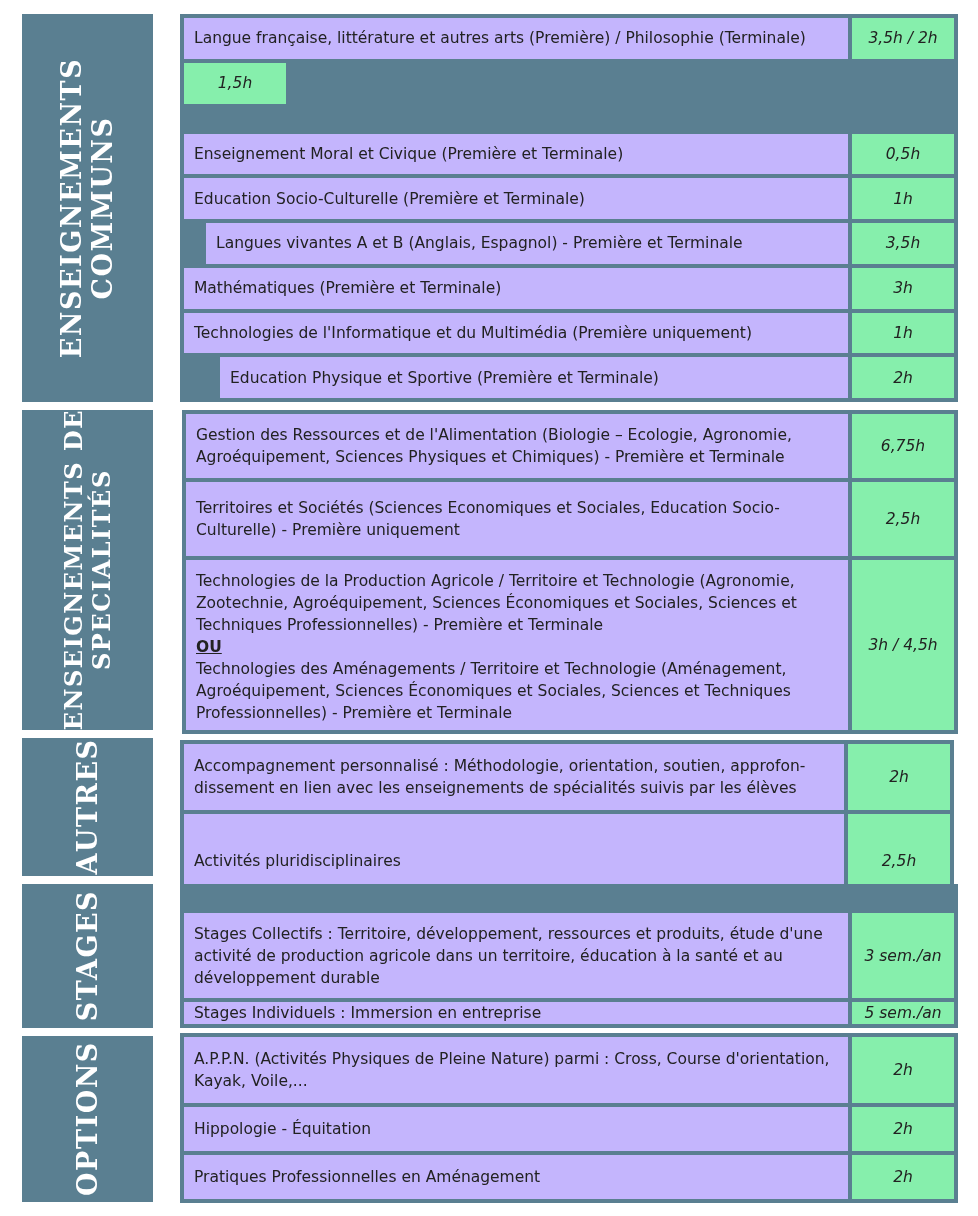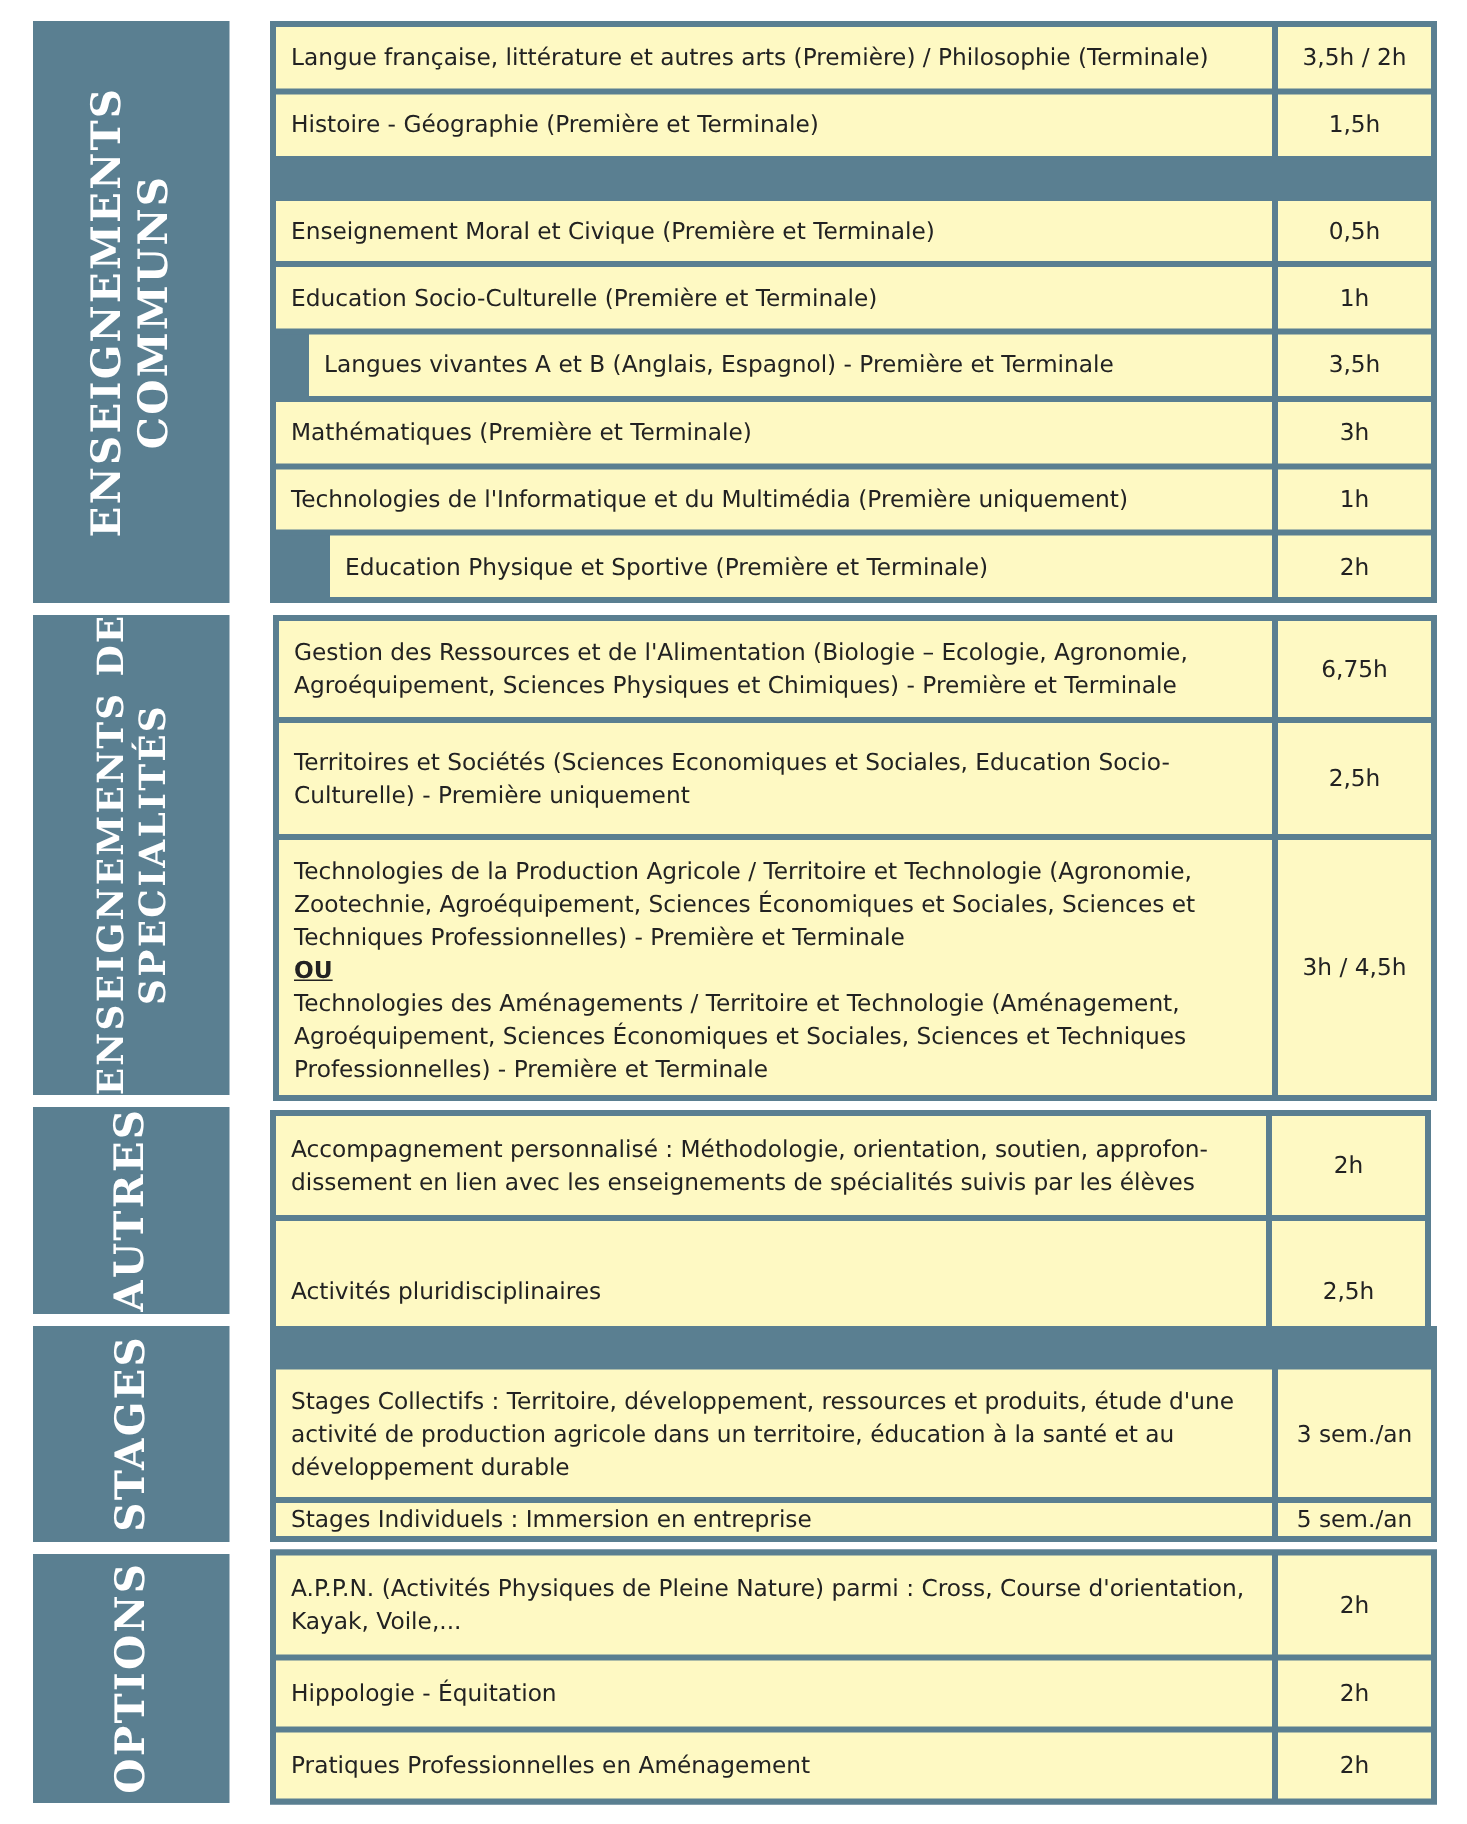--- a/index.html
+++ b/index.html
@@ -13,45 +13,44 @@
     transform: rotate(-90deg); white-space: pre; color: #ffffff;
     font-family: "DejaVu Serif", serif; font-weight: bold; letter-spacing: 1.5px;
     text-align: center; line-height: 1.15;
   }
   .table {
     position: absolute; border: 4px solid #5a7f91; background: #5a7f91;
     display: flex; flex-direction: column; gap: 4px; box-sizing: border-box;
   }
   .row { display: flex; gap: 4px; background: #5a7f91; }
   .cell-text {
-    flex: 1; background: #fef9c3; padding: 0 10px; display: flex; align-items: center;
+    flex: 1; background: #c4b5fd; padding: 0 10px; display: flex; align-items: center;
     font-size: 15.5px; line-height: 22px; color: #222;
   }
   .cell-val {
-    width: 102px; background: #fef9c3; display: flex; align-items: center; justify-content: center;
-    font-size: 15.5px; color: #222;
+    width: 102px; background: #86efac; display: flex; align-items: center; justify-content: center;
+    font-size: 15.5px; color: #222; font-style: italic;
   }
   .ou { font-weight: bold; text-decoration: underline; }
   .multi { display: block; padding-top: 10px; }
 </style>
 </head>
 <body>
 
 <div class="section">
   <div class="label" style="top:14px;height:388px;">
     <div class="label-text" style="font-size:27px;">ENSEIGNEMENTS
 COMMUNS</div>
   </div>
   <div class="table" style="top:14px;left:180px;width:778px;height:388px;">
     <div class="row" style="flex:1;">
         <div class="cell-text">Langue française, littérature et autres arts (Première) / Philosophie (Terminale)</div>
         <div class="cell-val">3,5h / 2h</div>
       </div>
     <div class="row" style="flex:1;">
-        <div class="cell-text">Histoire - Géographie (Première et Terminale)</div>
         <div class="cell-val">1,5h</div>
       </div>
     <div class="row" style="flex:1;margin-top:26px;">
         <div class="cell-text">Enseignement Moral et Civique (Première et Terminale)</div>
         <div class="cell-val">0,5h</div>
       </div>
     <div class="row" style="flex:1;">
         <div class="cell-text">Education Socio-Culturelle (Première et Terminale)</div>
         <div class="cell-val">1h</div>
       </div>

